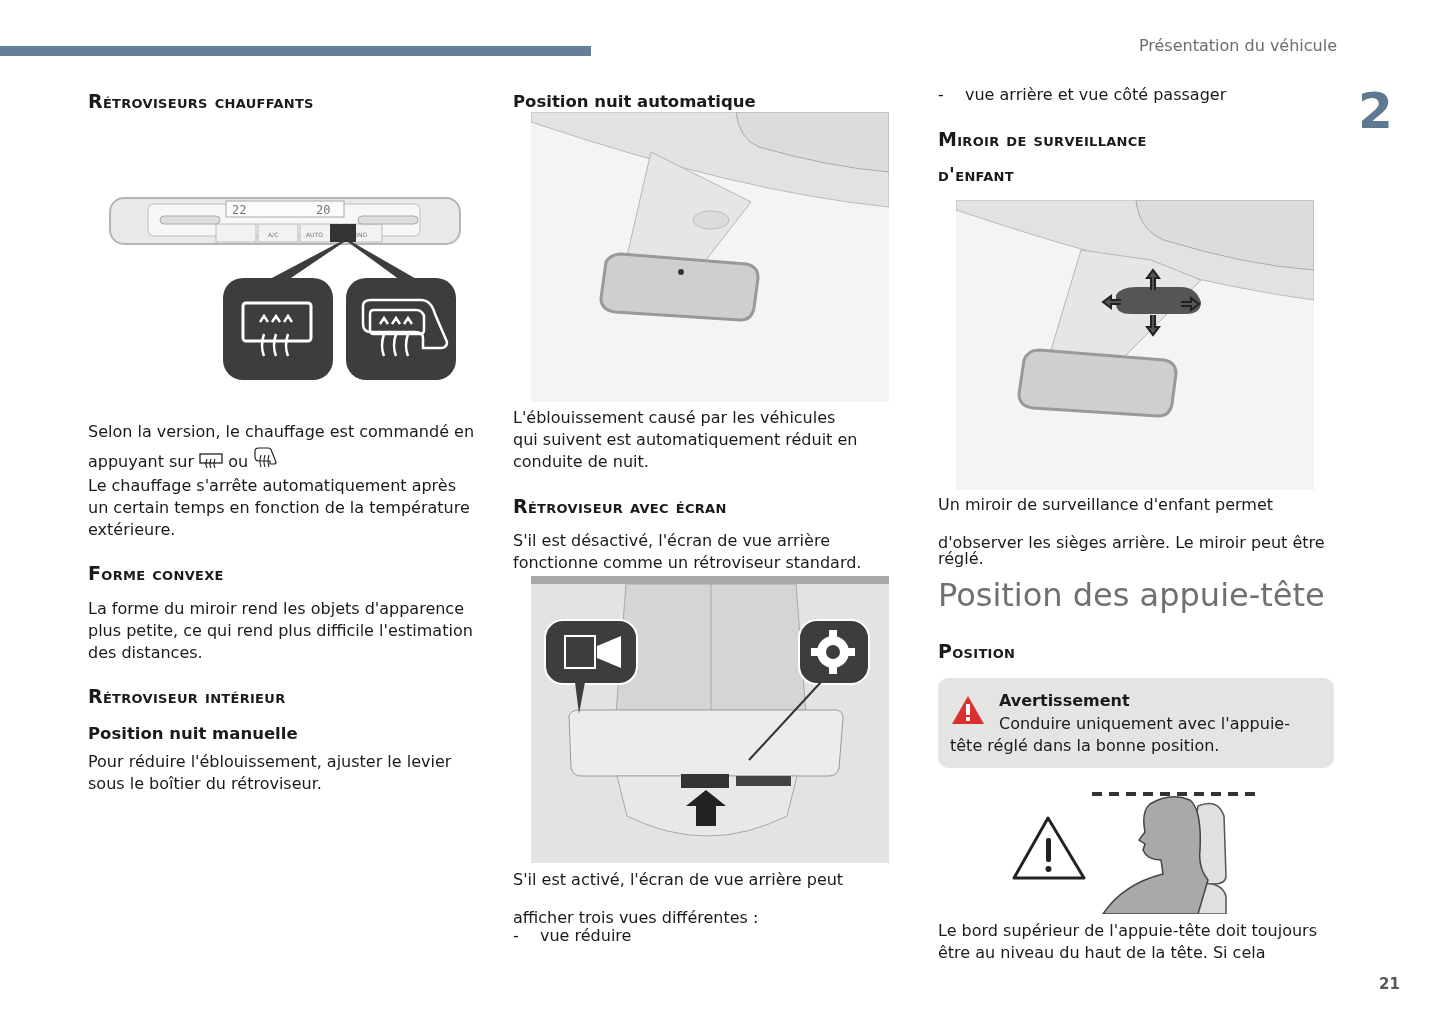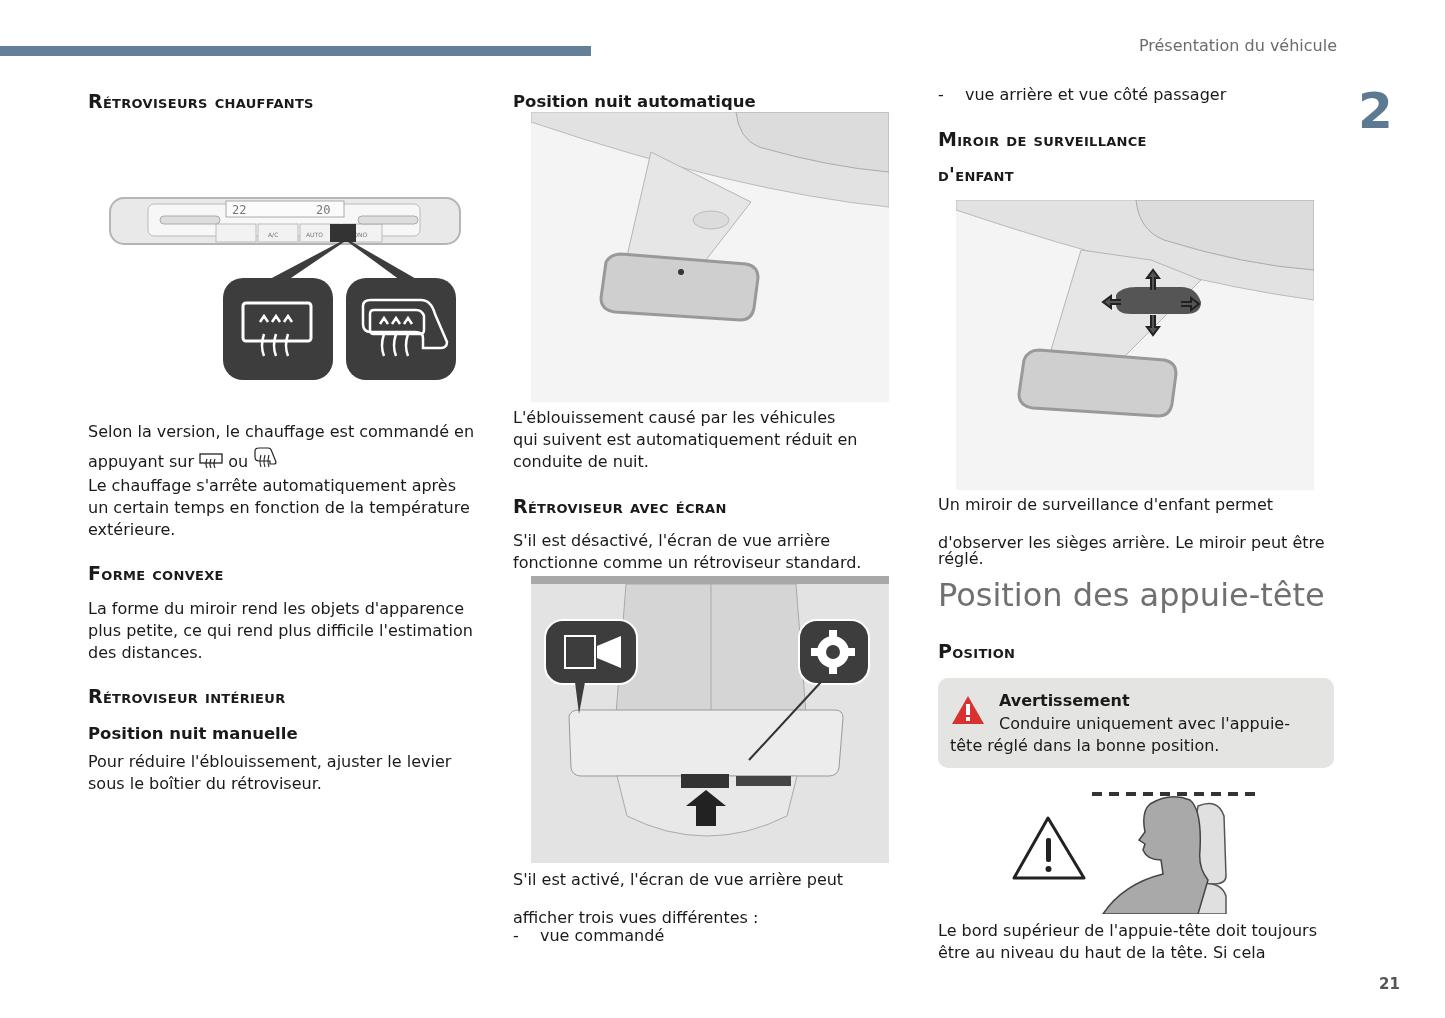--- a/index.html
+++ b/index.html
@@ -144,21 +144,21 @@
         <rect x="280" y="72" width="8" height="8"></rect>
         <rect x="316" y="72" width="8" height="8"></rect>
       </g>
   </svg>
 </div>
 
 <div class="abs p" style="left:513px;top:869px;white-space:nowrap;">S'il est activé, l'écran de vue arrière peut</div>
 <div class="abs p" style="left:513px;top:891px;white-space:nowrap;margin-top:16px;">afficher trois vues différentes :</div>
 <div class="bullet" style="left:513px;top:926px;">
   <span class="dash">-</span>
-  <span class="txt">vue commandé</span>
+  <span class="txt">vue réduire</span>
 </div>
 
 <div class="bullet" style="left:938px;top:85px;">
   <span class="dash">-</span>
   <span class="txt">vue arrière et vue côté passager</span>
 </div>
 <div class="abs h2" style="left:938px;top:122px;">Miroir de surveillance</div>
 <div class="abs h2" style="left:938px;top:157px;">d'enfant</div>
 
 <div class="fig" style="left:956px;top:200px;width:358px;height:290px;">

